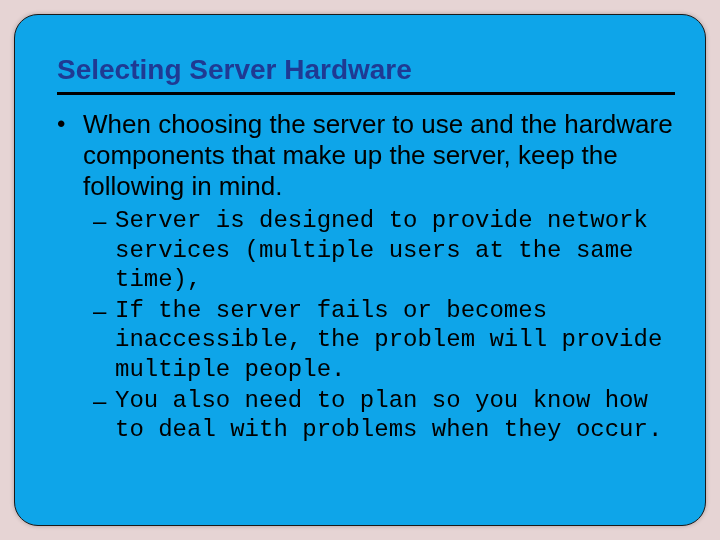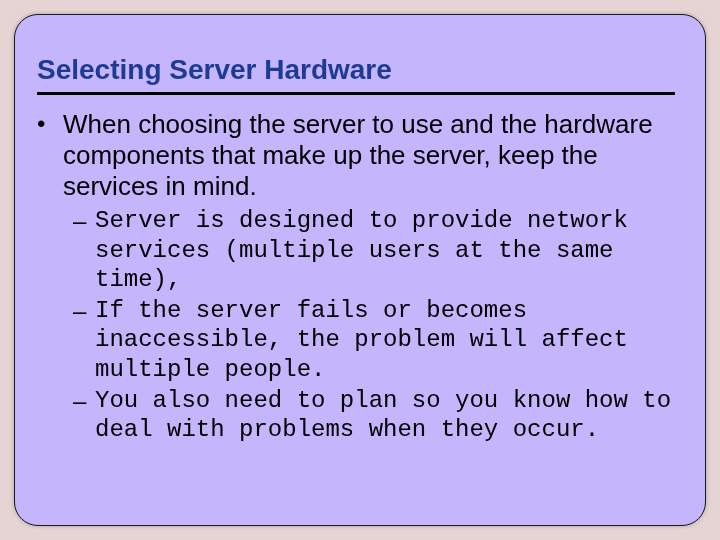--- a/index.html
+++ b/index.html
@@ -14,25 +14,25 @@
     position: relative;
     width: 720px;
     height: 540px;
     box-sizing: border-box;
     padding: 14px;
   }
   .card {
     position: relative;
     width: 100%;
     height: 100%;
-    background: #c4b5fd;
+    background: #0ea5e9;
     border: 1px solid #1a1a1a;
     border-radius: 24px;
     box-sizing: border-box;
-    padding: 38px 30px 30px 22px;
+    padding: 38px 30px 30px 42px;
     box-shadow: 0 0 4px rgba(0,0,0,0.25);
   }
   .title {
     color: #1f3a93;
     font-size: 28px;
     font-weight: 700;
     line-height: 1.1;
     margin: 2px 0 6px 0;
   }
   .rule {
@@ -83,31 +83,31 @@
 <div class="stage">
   <div class="card">
 
     <div class="title">Selecting Server Hardware</div>
     <hr class="rule">
 
     <div class="body">
 
       <div class="top-item">
         <div class="dot">•</div>
-        <div class="txt">When choosing the server to use and the hardware components that make up the server, keep the services in mind.</div>
+        <div class="txt">When choosing the server to use and the hardware components that make up the server, keep the following in mind.</div>
       </div>
 
       <div class="sub-list">
         <div class="sub-item">
           <div class="dash">–</div>
           <div class="txt">Server is designed to provide network services (multiple users at the same time),</div>
         </div>
         <div class="sub-item">
           <div class="dash">–</div>
-          <div class="txt">If the server fails or becomes inaccessible, the problem will affect multiple people.</div>
+          <div class="txt">If the server fails or becomes inaccessible, the problem will provide multiple people.</div>
         </div>
         <div class="sub-item">
           <div class="dash">–</div>
           <div class="txt">You also need to plan so you know how to deal with problems when they occur.</div>
         </div>
       </div>
 
     </div>
 
   </div>

